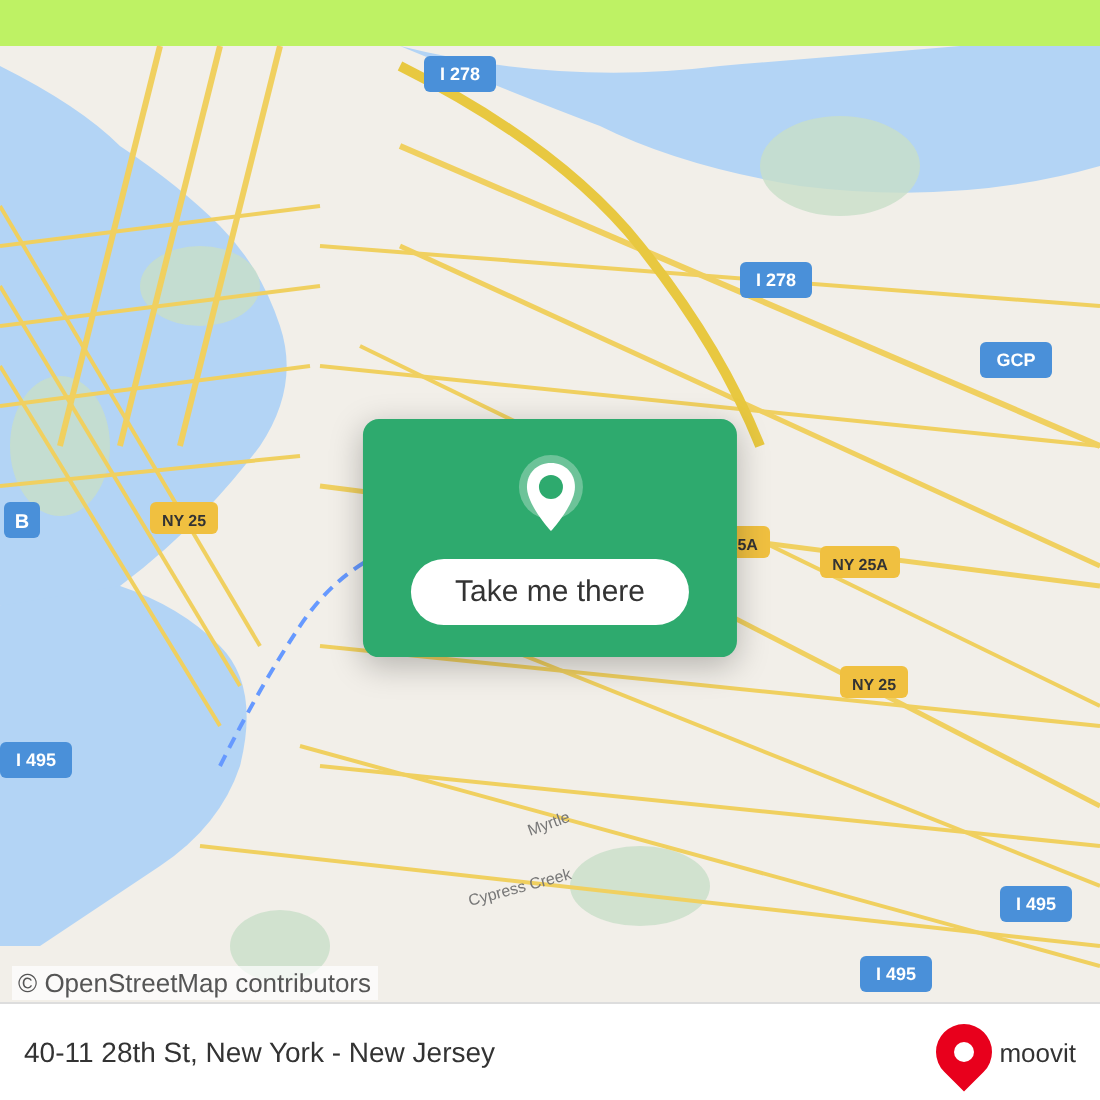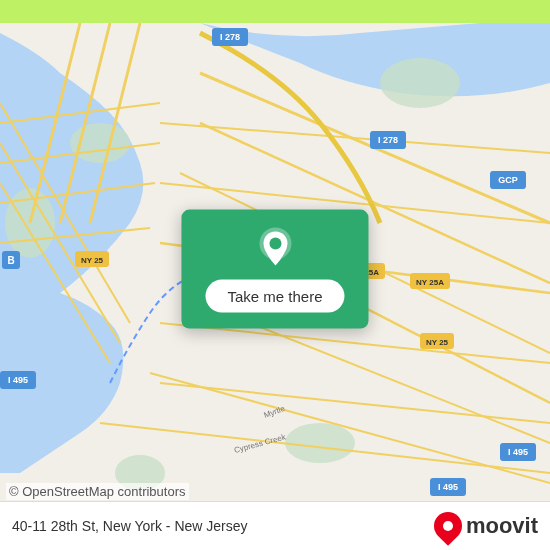--- a/index.html
+++ b/index.html
@@ -72,22 +72,22 @@
       content: '';
       width: 10px;
       height: 10px;
       background: white;
       border-radius: 50%;
       position: absolute;
       transform: rotate(45deg);
     }
 
     #moovit-logo .logo-text {
-      font-size: 22px;
-      font-weight: bold;
+      font-size: 13px;
+      font-weight: normal;
       color: #333;
       font-family: Arial, sans-serif;
     }
 
     #osm-attribution {
       position: absolute;
       bottom: 50px;
       left: 6px;
       font-size: 13px;
       color: #555;

